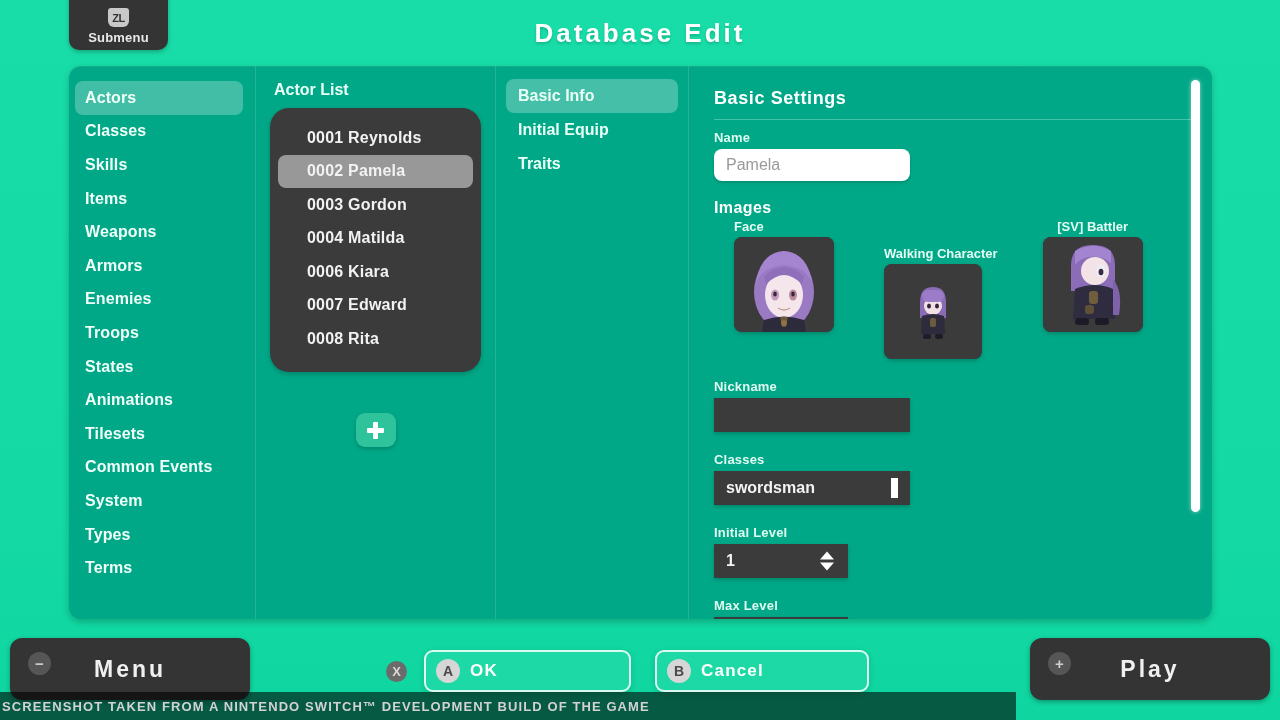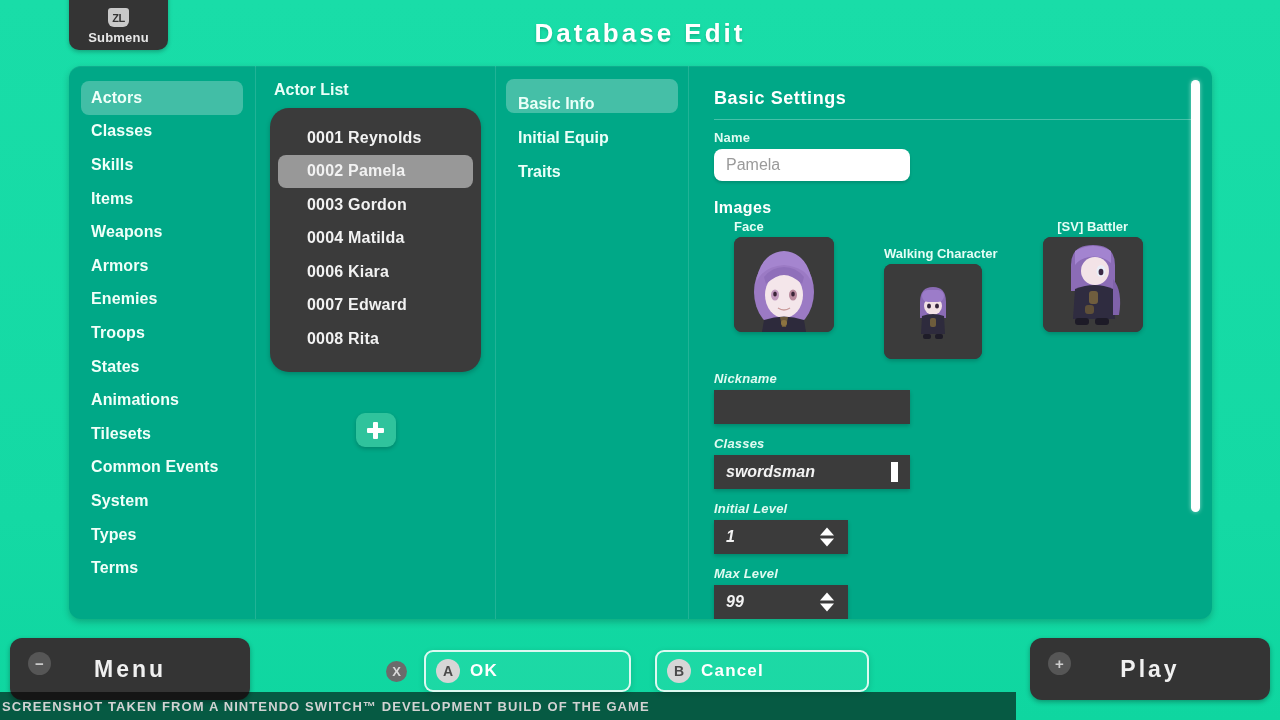--- a/index.html
+++ b/index.html
@@ -56,21 +56,21 @@
     background: #00a887;
     border-radius: 12px;
     box-shadow: 0 3px 7px rgba(0,0,0,.22), inset 0 1px 0 rgba(255,255,255,.06);
     display: flex;
     overflow: hidden;
   }
 
   
   .sidebar {
     width: 187px; flex: 0 0 187px;
-    padding: 15px 12px 0 12px;
+    padding: 15px 12px 0 6px;
     border-right: 1px solid rgba(255,255,255,.13);
   }
   .side-item {
     height: 33.6px;
     display: flex; align-items: center;
     padding-left: 10px;
     color: #f0fff9;
     font-size: 16px; font-weight: bold;
     border-radius: 8px;
     letter-spacing: .1px;
@@ -124,21 +124,21 @@
   .plus::after  { top: 6px; left: 0; height: 5px; width: 17px; }
 
   
   .tabcol {
     width: 193px; flex: 0 0 193px;
     padding: 13px 10px 0 10px;
     border-right: 1px solid rgba(255,255,255,.13);
   }
   .tab-item {
     height: 34px;
-    display: flex; align-items: flex-end;
+    display: flex; align-items: center;
     padding-left: 12px;
     color: #eafff8;
     font-size: 16px; font-weight: bold;
     border-radius: 8px;
   }
   .tab-item.active { background: rgba(255,255,255,.27); }
 
   
   .detail {
     flex: 1 1 auto;
@@ -210,21 +210,21 @@
   .spinner {
     position: absolute; right: 14px; top: 50%;
     transform: translateY(-50%);
     display: flex; flex-direction: column; gap: 3px;
     align-items: center;
   }
   .sp-up, .sp-down { width: 0; height: 0; border-left: 7px solid transparent; border-right: 7px solid transparent; }
   .sp-up   { border-bottom: 8px solid #ffffff; }
   .sp-down { border-top: 8px solid #ffffff; }
 
-  .stack { margin-top: 12px; font-style: italic; }
+  .stack { margin-top: 20px; }
 
   
   .scrollbar-track {
     position: absolute; right: 12px; top: 14px;
     width: 9px; height: 520px;
   }
   .scrollbar-thumb {
     position: absolute; top: 0; left: 0;
     width: 9px; height: 432px;
     background: #ffffff;

